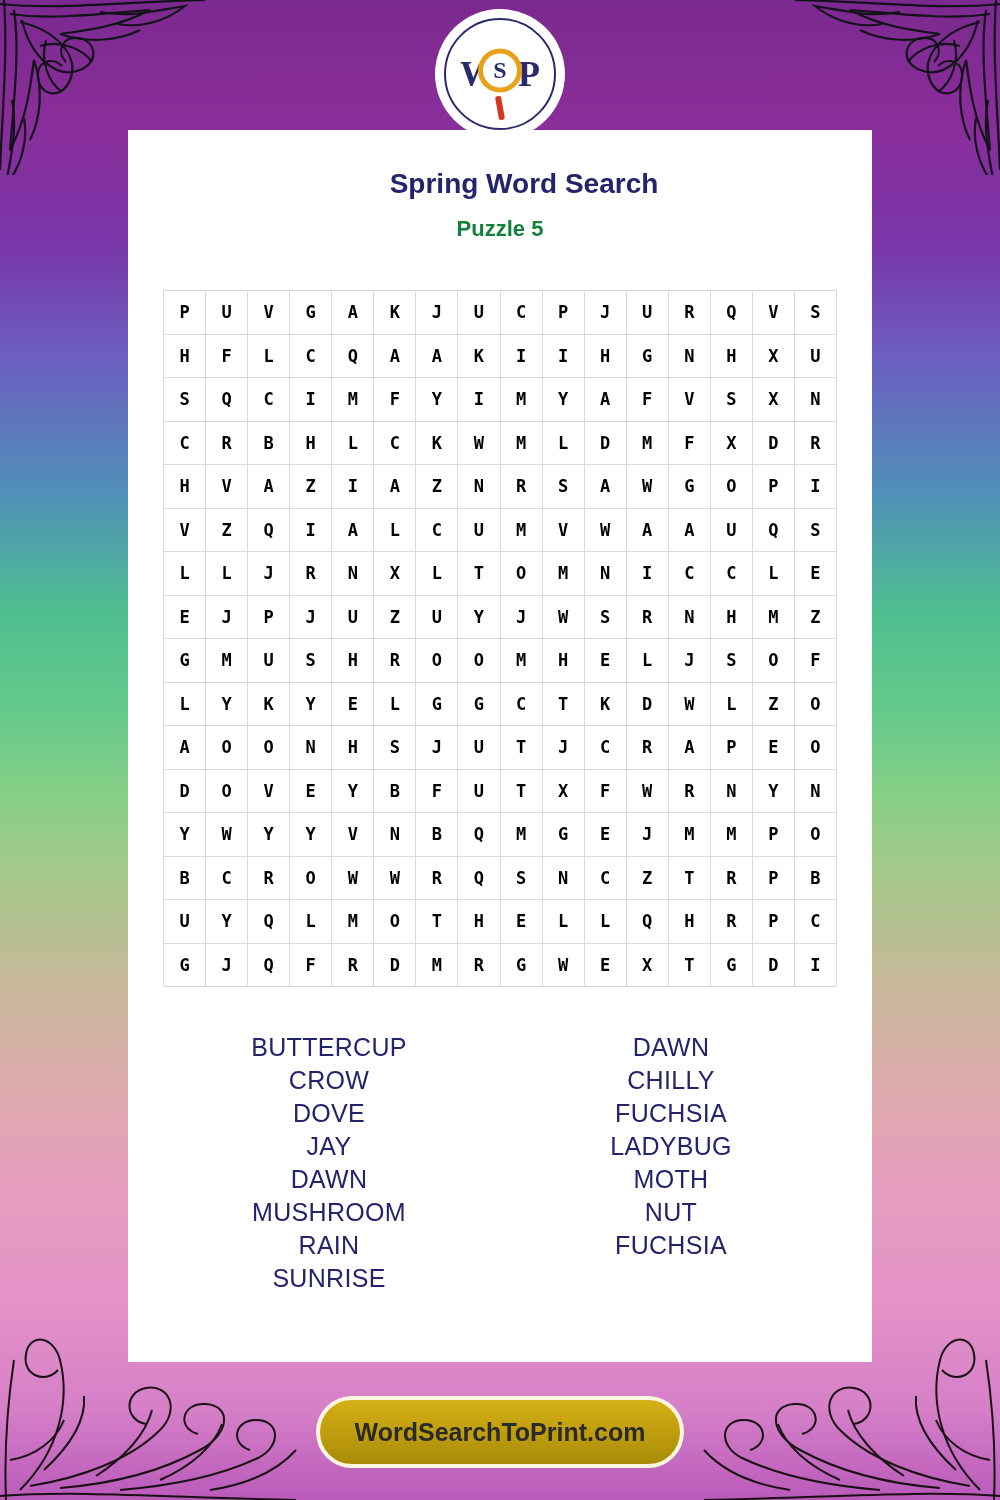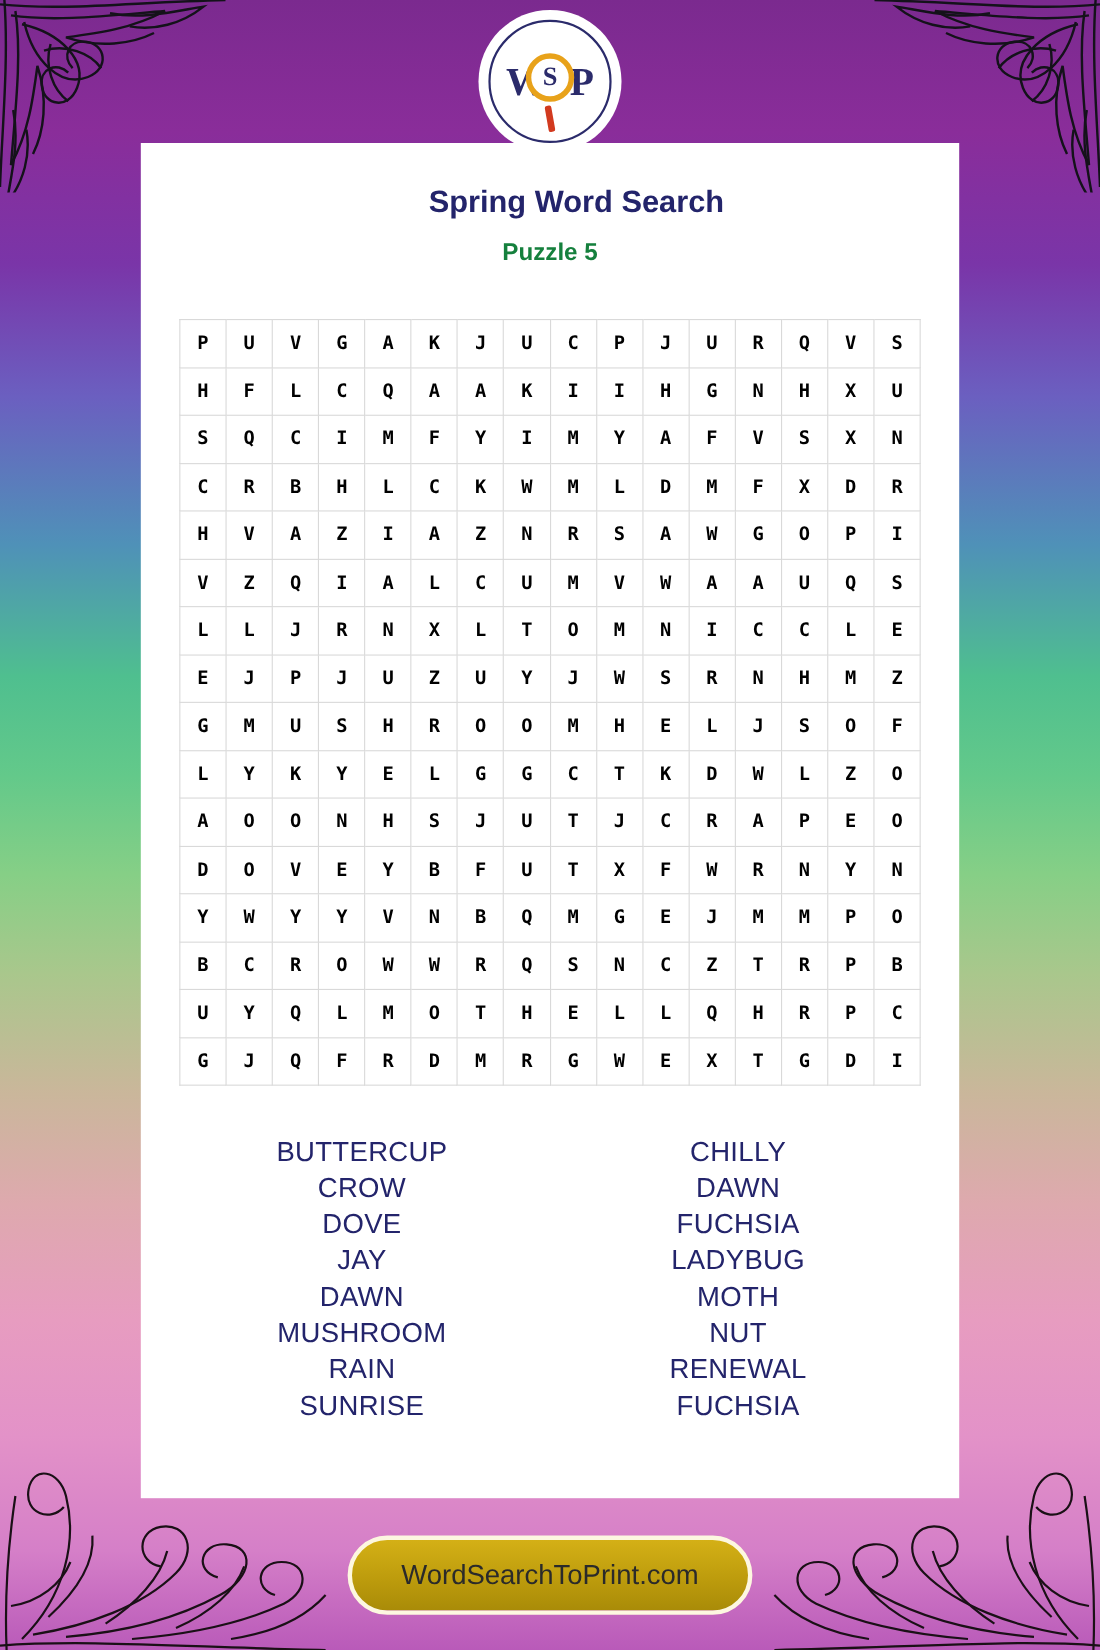--- a/index.html
+++ b/index.html
@@ -189,21 +189,21 @@
     border: 4px solid #fdf7e0;
     box-sizing: border-box;
     display: flex;
     align-items: center;
     justify-content: center;
     z-index: 6;
   }
   #footer-btn .label {
     color: #2a2a2a;
     font-size: 25px;
-    font-weight: normal;
+    font-weight: bold;
   }
 </style>
 </head>
 <body>
 
 <div id="page">
 
   <div class="corner corner-tl">
     <svg viewBox="0 0 215 175" xmlns="http://www.w3.org/2000/svg">
       <g fill="none" stroke="#14121a" stroke-width="2.2">
@@ -585,27 +585,26 @@
           <div class="word">BUTTERCUP</div>
           <div class="word">CROW</div>
           <div class="word">DOVE</div>
           <div class="word">JAY</div>
           <div class="word">DAWN</div>
           <div class="word">MUSHROOM</div>
           <div class="word">RAIN</div>
           <div class="word">SUNRISE</div>
         </div>
       <div class="word-col" id="word-col-right">
+          <div class="word">DAWN</div>
           <div class="word">CHILLY</div>
-          <div class="word">DAWN</div>
           <div class="word">FUCHSIA</div>
           <div class="word">LADYBUG</div>
           <div class="word">MOTH</div>
           <div class="word">NUT</div>
-          <div class="word">RENEWAL</div>
           <div class="word">FUCHSIA</div>
         </div>
     </div>
   </div>
 
   <div id="footer-btn">
     <span class="label">WordSearchToPrint.com</span>
   </div>
 
 </div>

